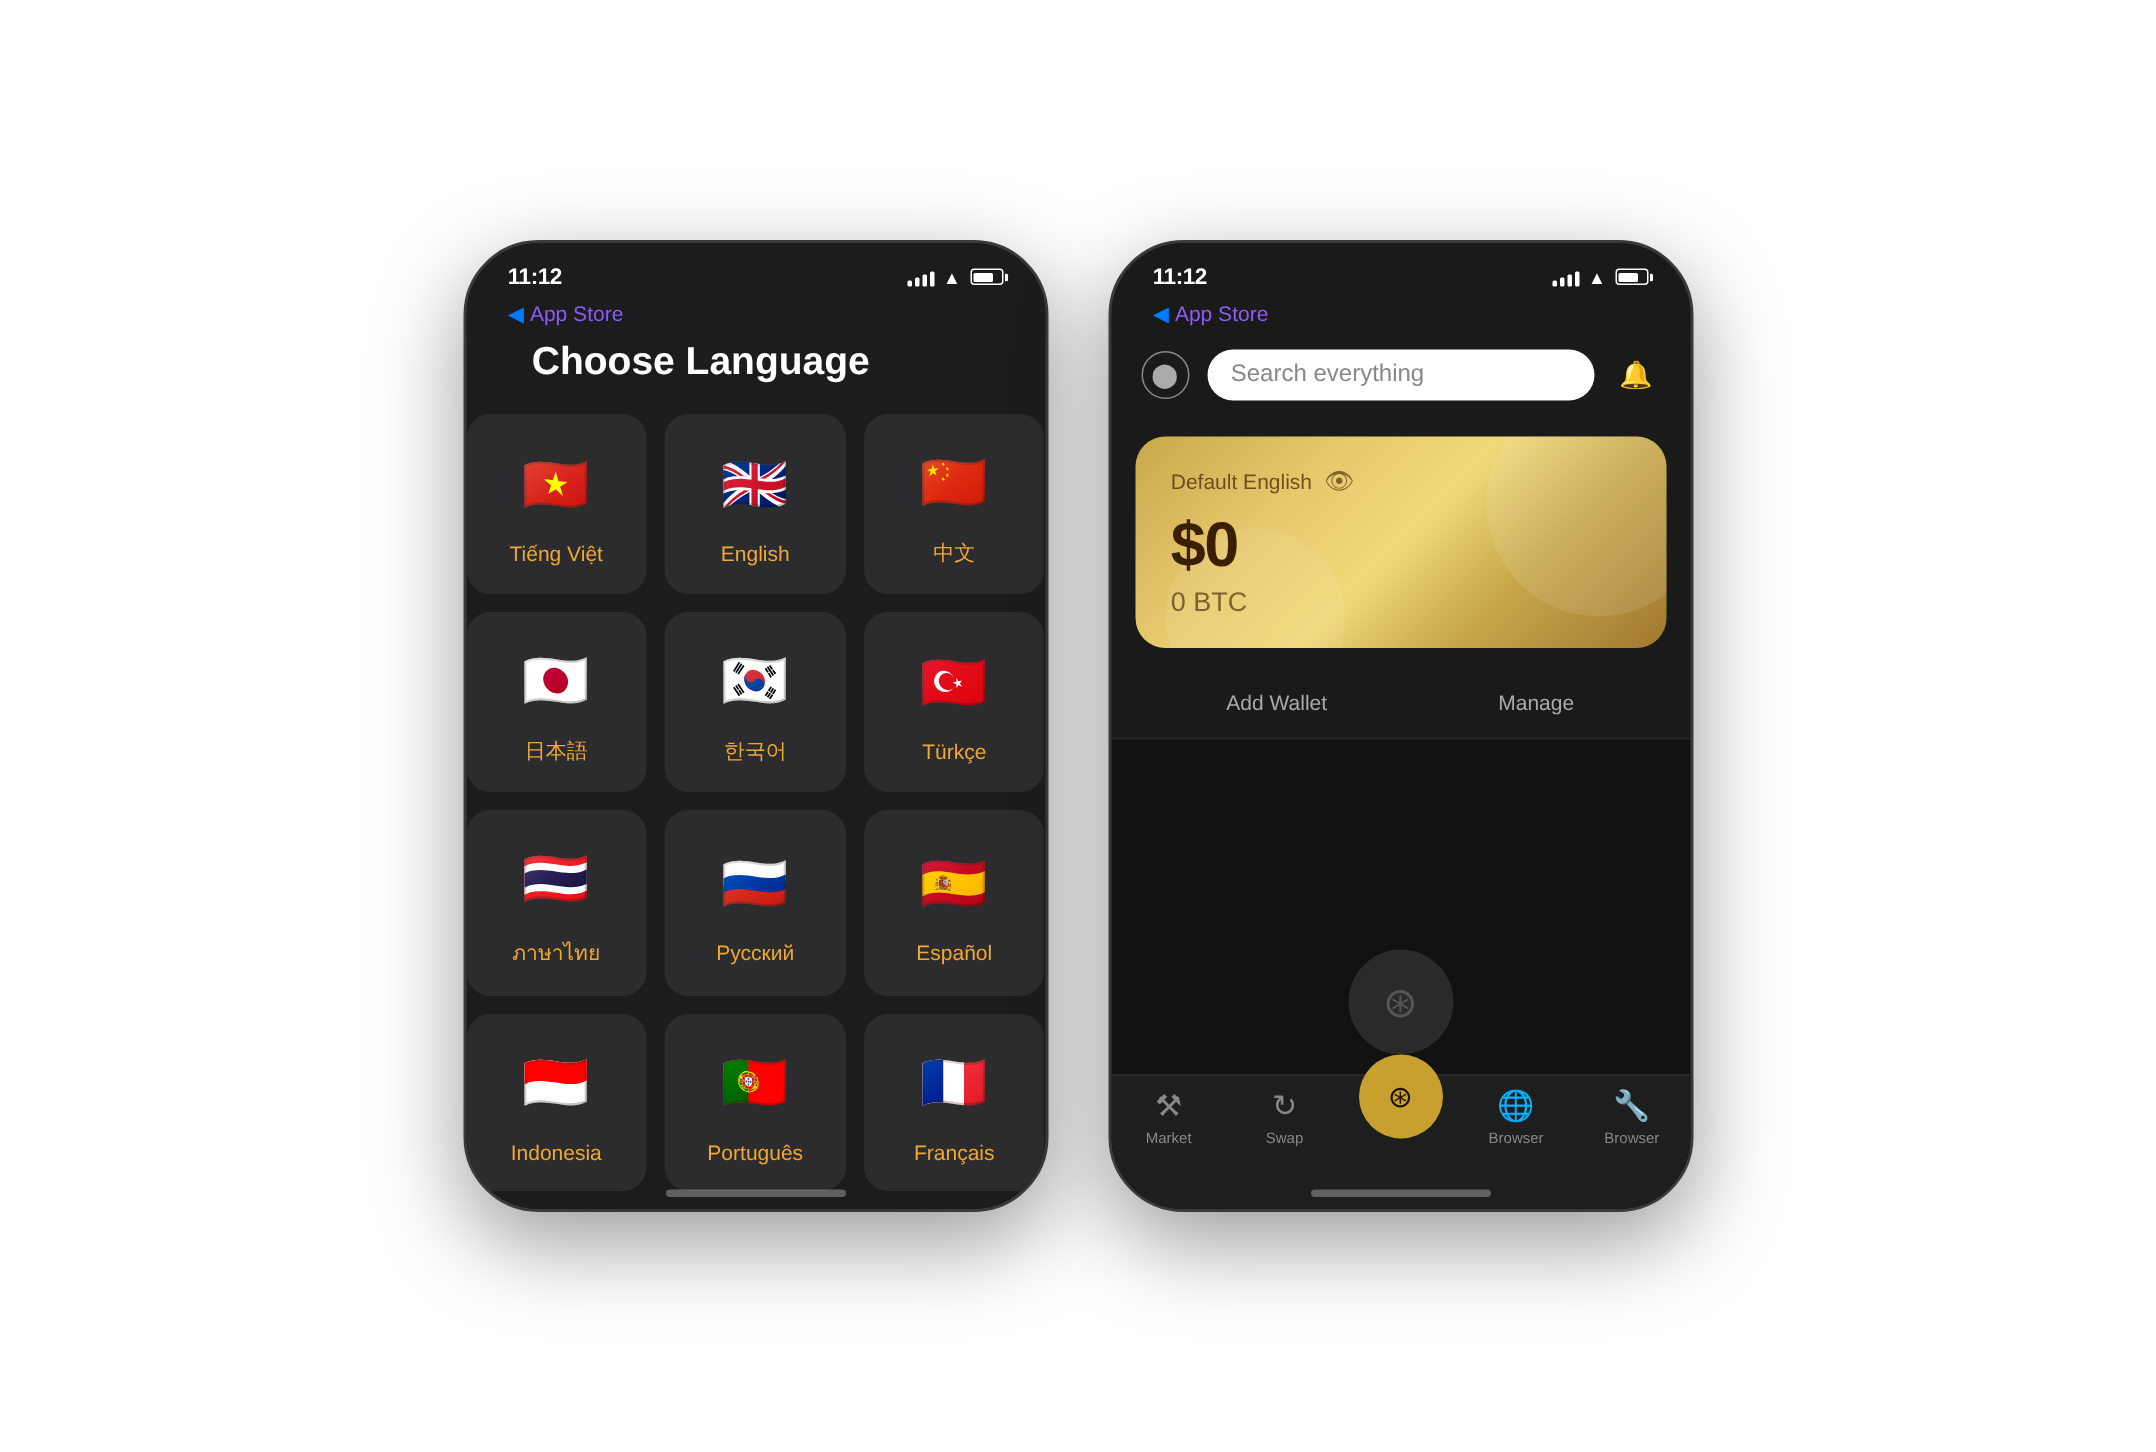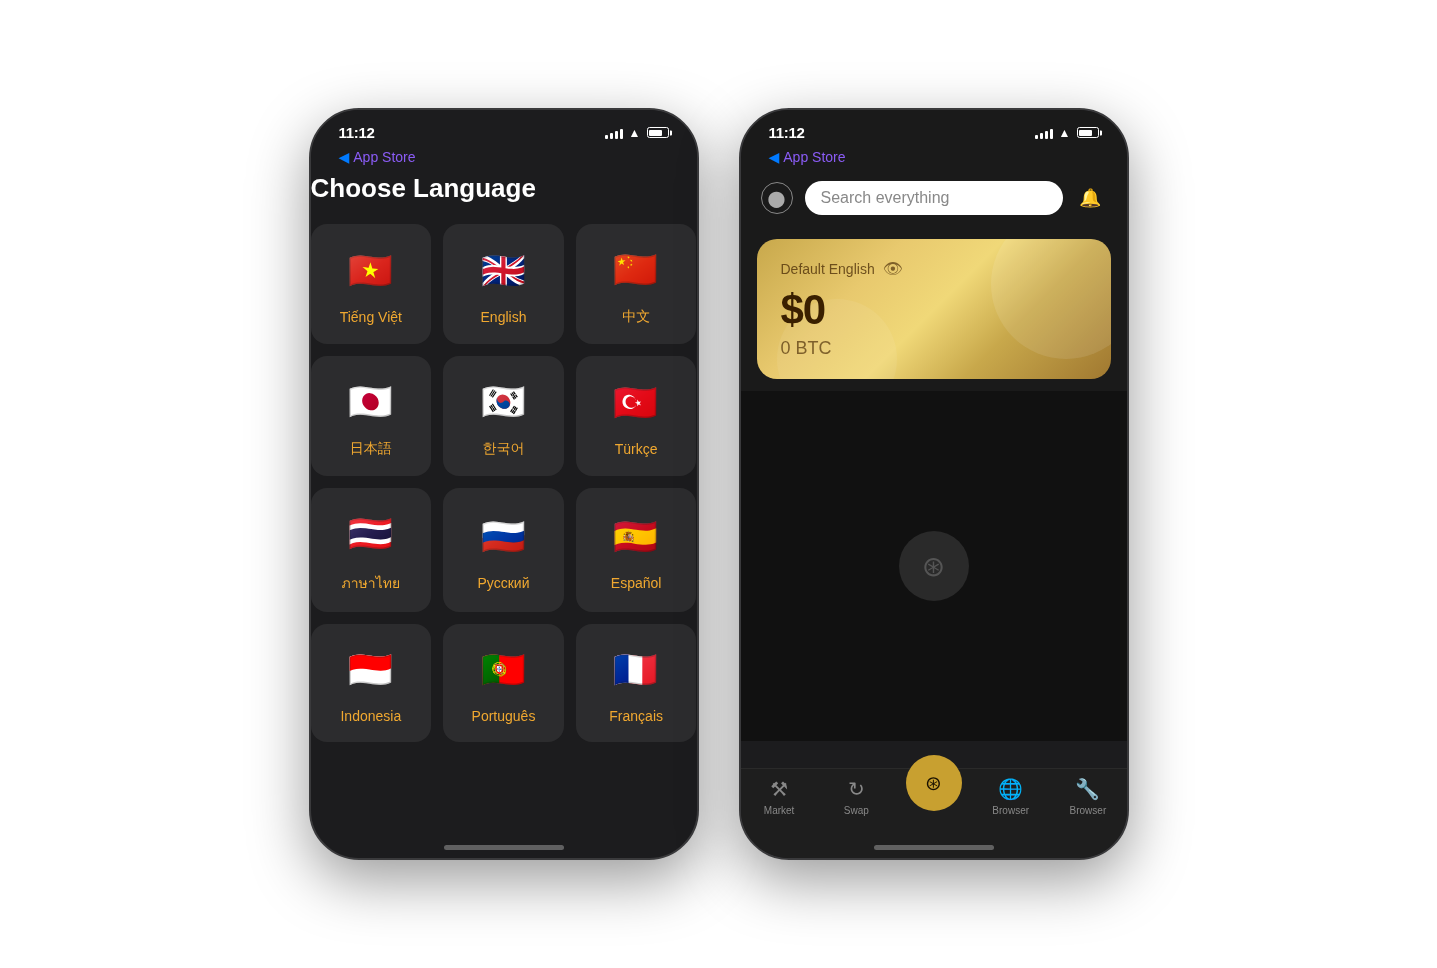--- a/index.html
+++ b/index.html
@@ -10,21 +10,21 @@
       display: flex;
       justify-content: center;
       align-items: center;
       gap: 40px;
       font-family: -apple-system, 'SF Pro Display', 'Helvetica Neue', sans-serif;
     }
 
     
     .phone {
       width: 390px;
-      height: 752px;
+      height: 648px;
       background: #1c1c1e;
       border-radius: 50px;
       overflow: hidden;
       position: relative;
       border: 2px solid #3a3a3c;
       box-shadow: 0 20px 60px rgba(0,0,0,0.4);
     }
 
     
     .status-bar {
@@ -102,20 +102,21 @@
     }
     .back-text {
       color: #8b5cf6;
       font-size: 14px;
     }
     .choose-title {
       font-size: 26px;
       font-weight: 700;
       color: #fff;
       margin-bottom: 20px;
+      margin-left: 44px;
     }
     .lang-grid {
       display: grid;
       grid-template-columns: repeat(3, 1fr);
       gap: 12px;
     }
     .lang-item {
       background: #2c2c2e;
       border-radius: 16px;
       display: flex;
@@ -467,20 +468,24 @@
     <div class="wallet-card">
       <div class="wallet-label-row">
         <span class="wallet-label">Default English</span>
         <span class="eye-icon">👁</span>
       </div>
       <div class="wallet-amount">$0</div>
       <div class="wallet-btc">0 BTC</div>
     </div>
   </div>
 
+  <div class="wallet-actions">
+    <button class="wallet-action-btn">Add Wallet</button>
+    <button class="wallet-action-btn">Manage</button>
+  </div>
 
   <div class="wallet-content">
     <div class="logo-center">
       <span class="logo-icon-text">⊛</span>
     </div>
   </div>
 
   <div class="tab-bar">
     <div class="tab-item">
       <span class="tab-icon">⚒</span>

